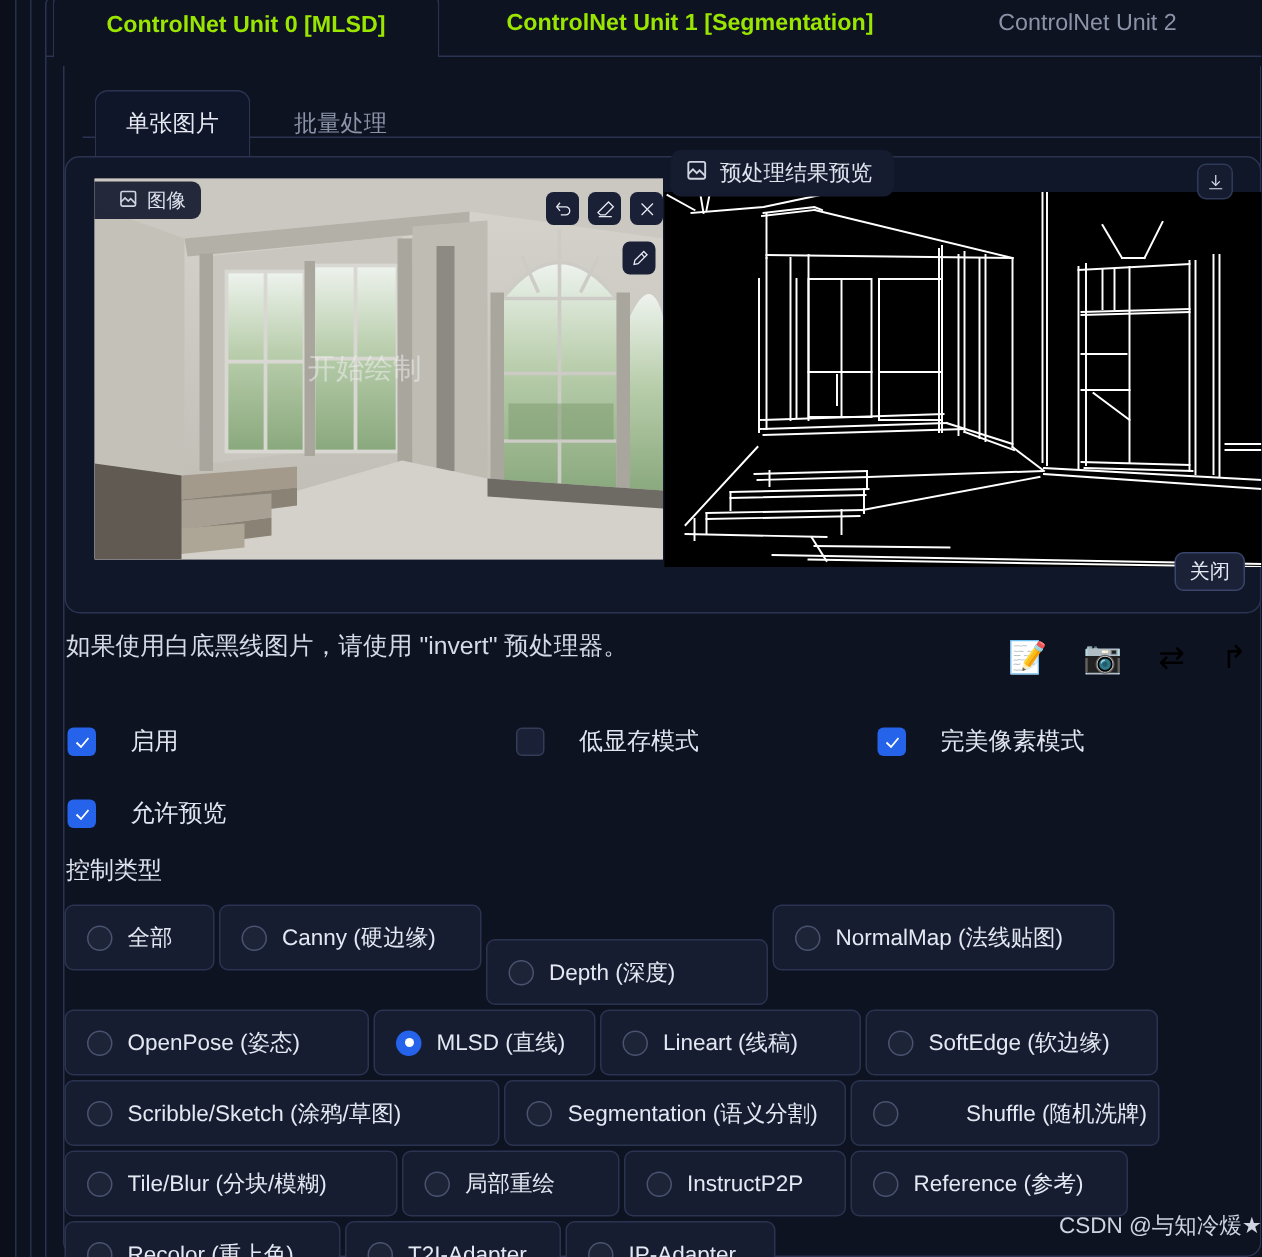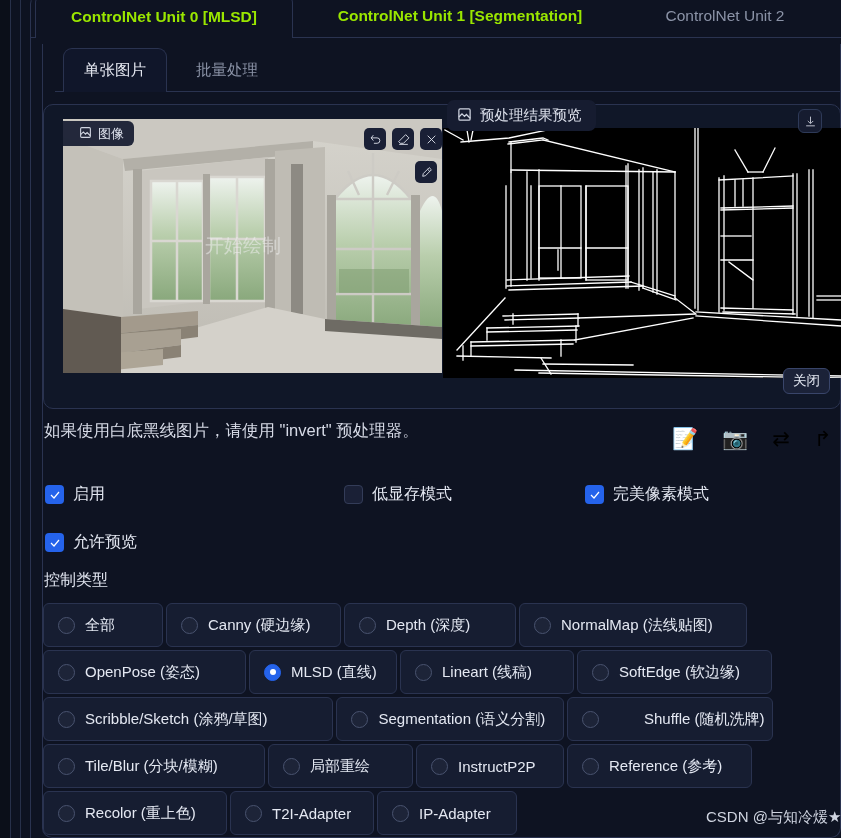--- a/index.html
+++ b/index.html
@@ -72,21 +72,21 @@
     border-top: none;
     border-radius: 0 0 10px 10px;
   }
 
   
   .subtabbar {
     position: absolute; left: 55px; top: 48px;
     width: 786px; height: 44px;
   }
   .subtab {
-    position: absolute; top: 0; height: 44px;
+    position: absolute; top: 12px; height: 44px;
     display: flex; align-items: center; justify-content: center;
     padding: 0 18px;
     font-size: 15.5px;
     white-space: nowrap; cursor: pointer;
   }
   .subtab.active {
     color: #e7eaf3;
     background: #10162a;
     border: 1px solid #2a3350;
     border-bottom: none;
@@ -196,21 +196,21 @@
     position: absolute; left: 44px; top: 420px;
     color: #d6dae6; font-size: 16.5px;
   }
   .iconrow {
     position: absolute; left: 672px; top: 428px;
     display: flex; gap: 24px; align-items: center;
   }
   .iconrow .ic { font-size: 21px; line-height: 1; cursor: pointer; }
 
   
-  .cbrow { position: absolute; display: flex; align-items: center; gap: 9px; cursor: pointer; }
+  .cbrow { position: absolute; display: flex; align-items: center; gap: 23px; cursor: pointer; }
   .cbox {
     width: 19px; height: 19px; border-radius: 4px;
     display: flex; align-items: center; justify-content: center;
     flex: none;
   }
   .cbox.on { background: #2563eb; }
   .cbox.off { background: #1a2036; border: 1px solid #333c58; }
   .cbox svg { width: 12px; height: 12px; stroke: #fff; fill: none; stroke-width: 2.4; }
   .cblabel { color: #e2e6f0; font-size: 16px; white-space: nowrap; }
 
@@ -561,29 +561,29 @@
         </svg>
     </span>
     <span class="cblabel">允许预览</span>
   </div>
 
   <div class="sectionlabel">控制类型</div>
 
   <div class="ctgrid">
 
     <div class="ctrow">
-      <div class="ctitem" style="width:120px;">
+      <div class="ctitem" style="width:100px;">
         <span class="radio"></span>
         <span class="ctlabel">全部</span>
       </div>
       <div class="ctitem" style="width:175px;">
         <span class="radio"></span>
         <span class="ctlabel">Canny (硬边缘)</span>
       </div>
-      <div class="ctitem" style="width:172px;">
+      <div class="ctitem" style="width:188px;margin-top:23px;">
         <span class="radio"></span>
         <span class="ctlabel">Depth (深度)</span>
       </div>
       <div class="ctitem" style="width:228px;">
         <span class="radio"></span>
         <span class="ctlabel">NormalMap (法线贴图)</span>
       </div>
     </div>
 
     <div class="ctrow">

